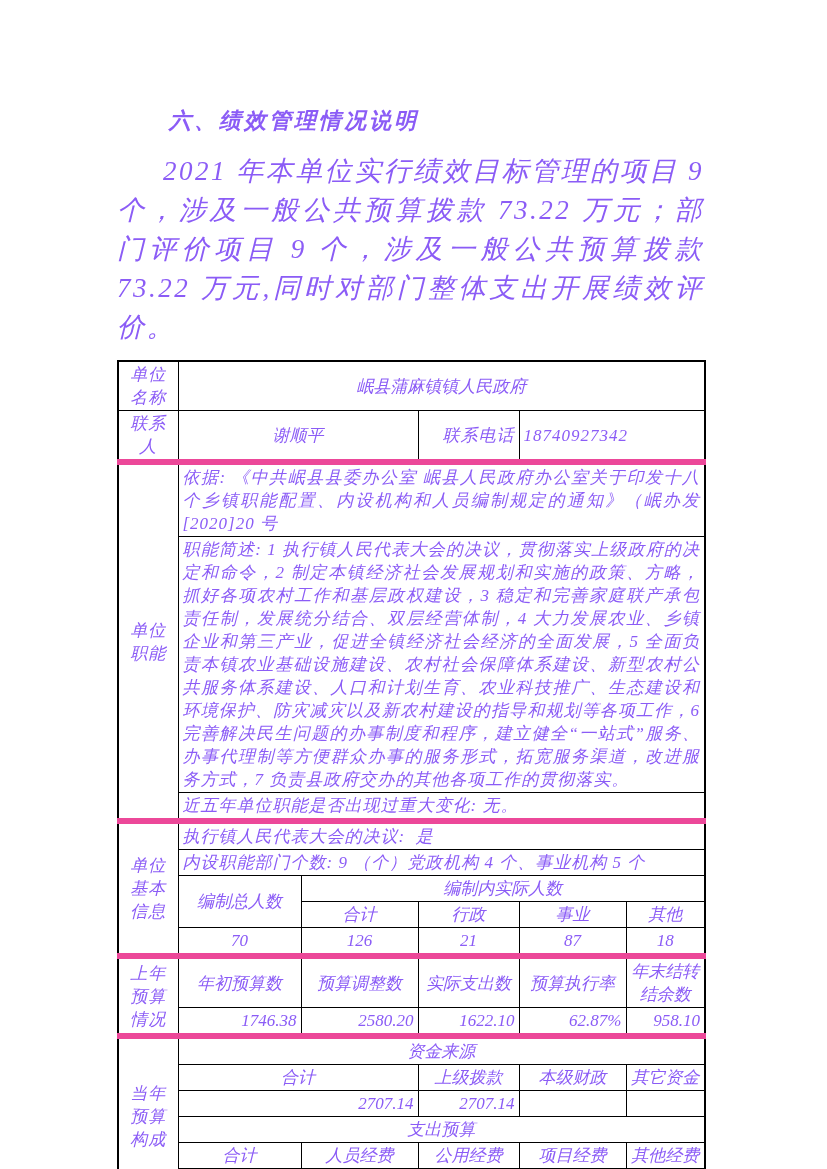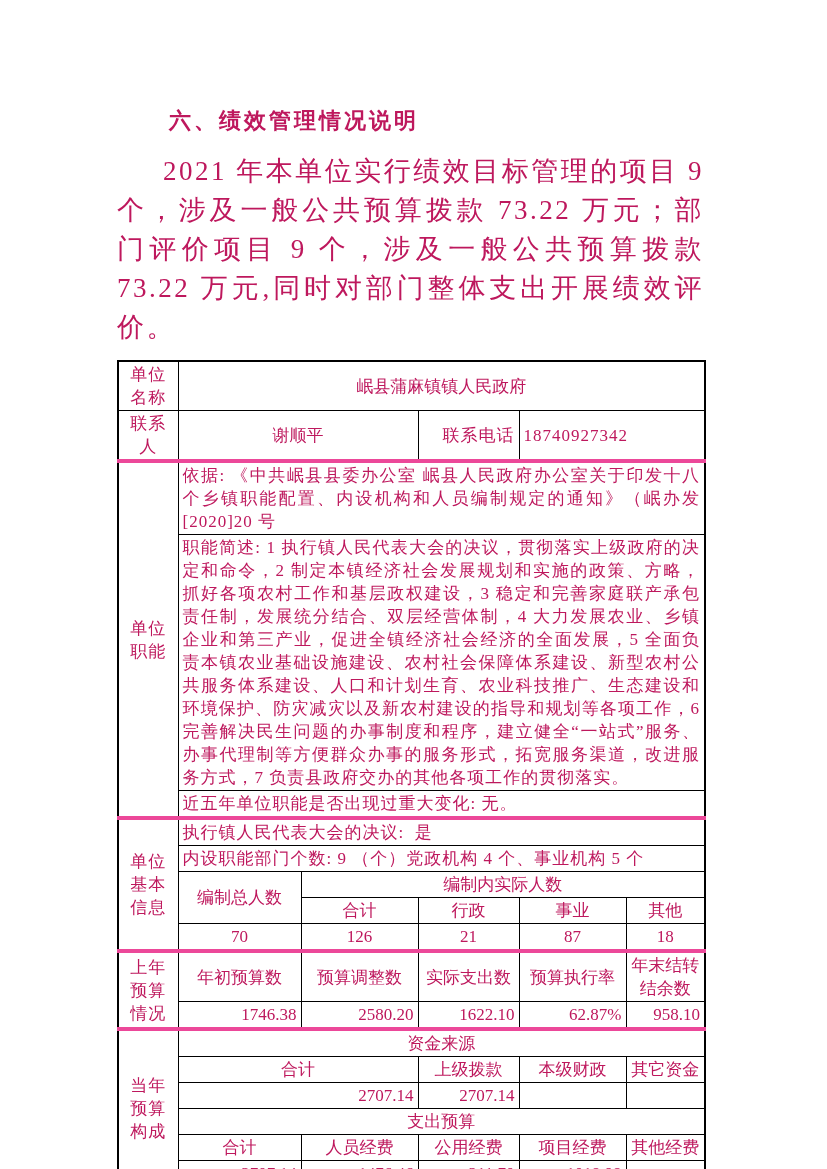--- a/index.html
+++ b/index.html
@@ -1,19 +1,20 @@
 <!DOCTYPE html>
 <html><head>
 <meta charset="utf-8">
 <style>
   html,body { margin:0; padding:0; background:#ffffff; }
   .page {
     position:relative; width:827px; height:1169px; background:#ffffff;
-    color:#be185d; font-family:"Liberation Serif","DejaVu Serif",serif;
+    color:#8b5cf6; font-family:"Liberation Serif","DejaVu Serif",serif;
     overflow:hidden;
+    font-style:italic;
   }
   .content { position:absolute; left:117px; top:106px; width:587px; }
   .heading {
     margin:0 0 16px 52px;
     font-family:"Liberation Sans","DejaVu Sans",sans-serif;
     font-weight:bold; font-size:22px; letter-spacing:3px;
   }
   .intro {
     margin:0 0 13px 0; font-size:27px; line-height:39px;
     letter-spacing:2.5px; text-align:justify; text-indent:46px;
@@ -34,21 +35,21 @@
   }
   td.blabel {
     font-family:"Liberation Sans","DejaVu Sans",sans-serif;
     font-weight:bold; letter-spacing:1px; text-align:right;
   }
   .center { text-align:center; }
   .left   { text-align:left; white-space:pre-wrap; letter-spacing:1px; }
   .num    { text-align:right; padding-right:5px; }
   .num-wide { padding-right:14px; }
   .lt { text-align:justify; letter-spacing:1px; line-height:22.8px; padding:2px 5px; }
-  tr.sec > td, tr.sec > th { border-top:4px solid #ec4899; }
+  tr.sec > td, tr.sec > th { border-top:6px solid #ec4899; }
   tr.r1  { height:46px; } tr.r2  { height:27px; }
   tr.r5  { height:23px; } tr.r6  { height:23px; }
   tr.r7  { height:24px; } tr.r8  { height:24px; }
   tr.r9  { height:23px; } tr.r10 { height:25px; }
   tr.r11 { height:50px; } tr.r12 { height:25px; }
   tr.r13 { height:22px; } tr.r14 { height:24px; }
   tr.r15 { height:24px; } tr.r16 { height:22px; }
   tr.r17 { height:24px; } tr.r18 { height:26px; }
 </style>
 </head>

